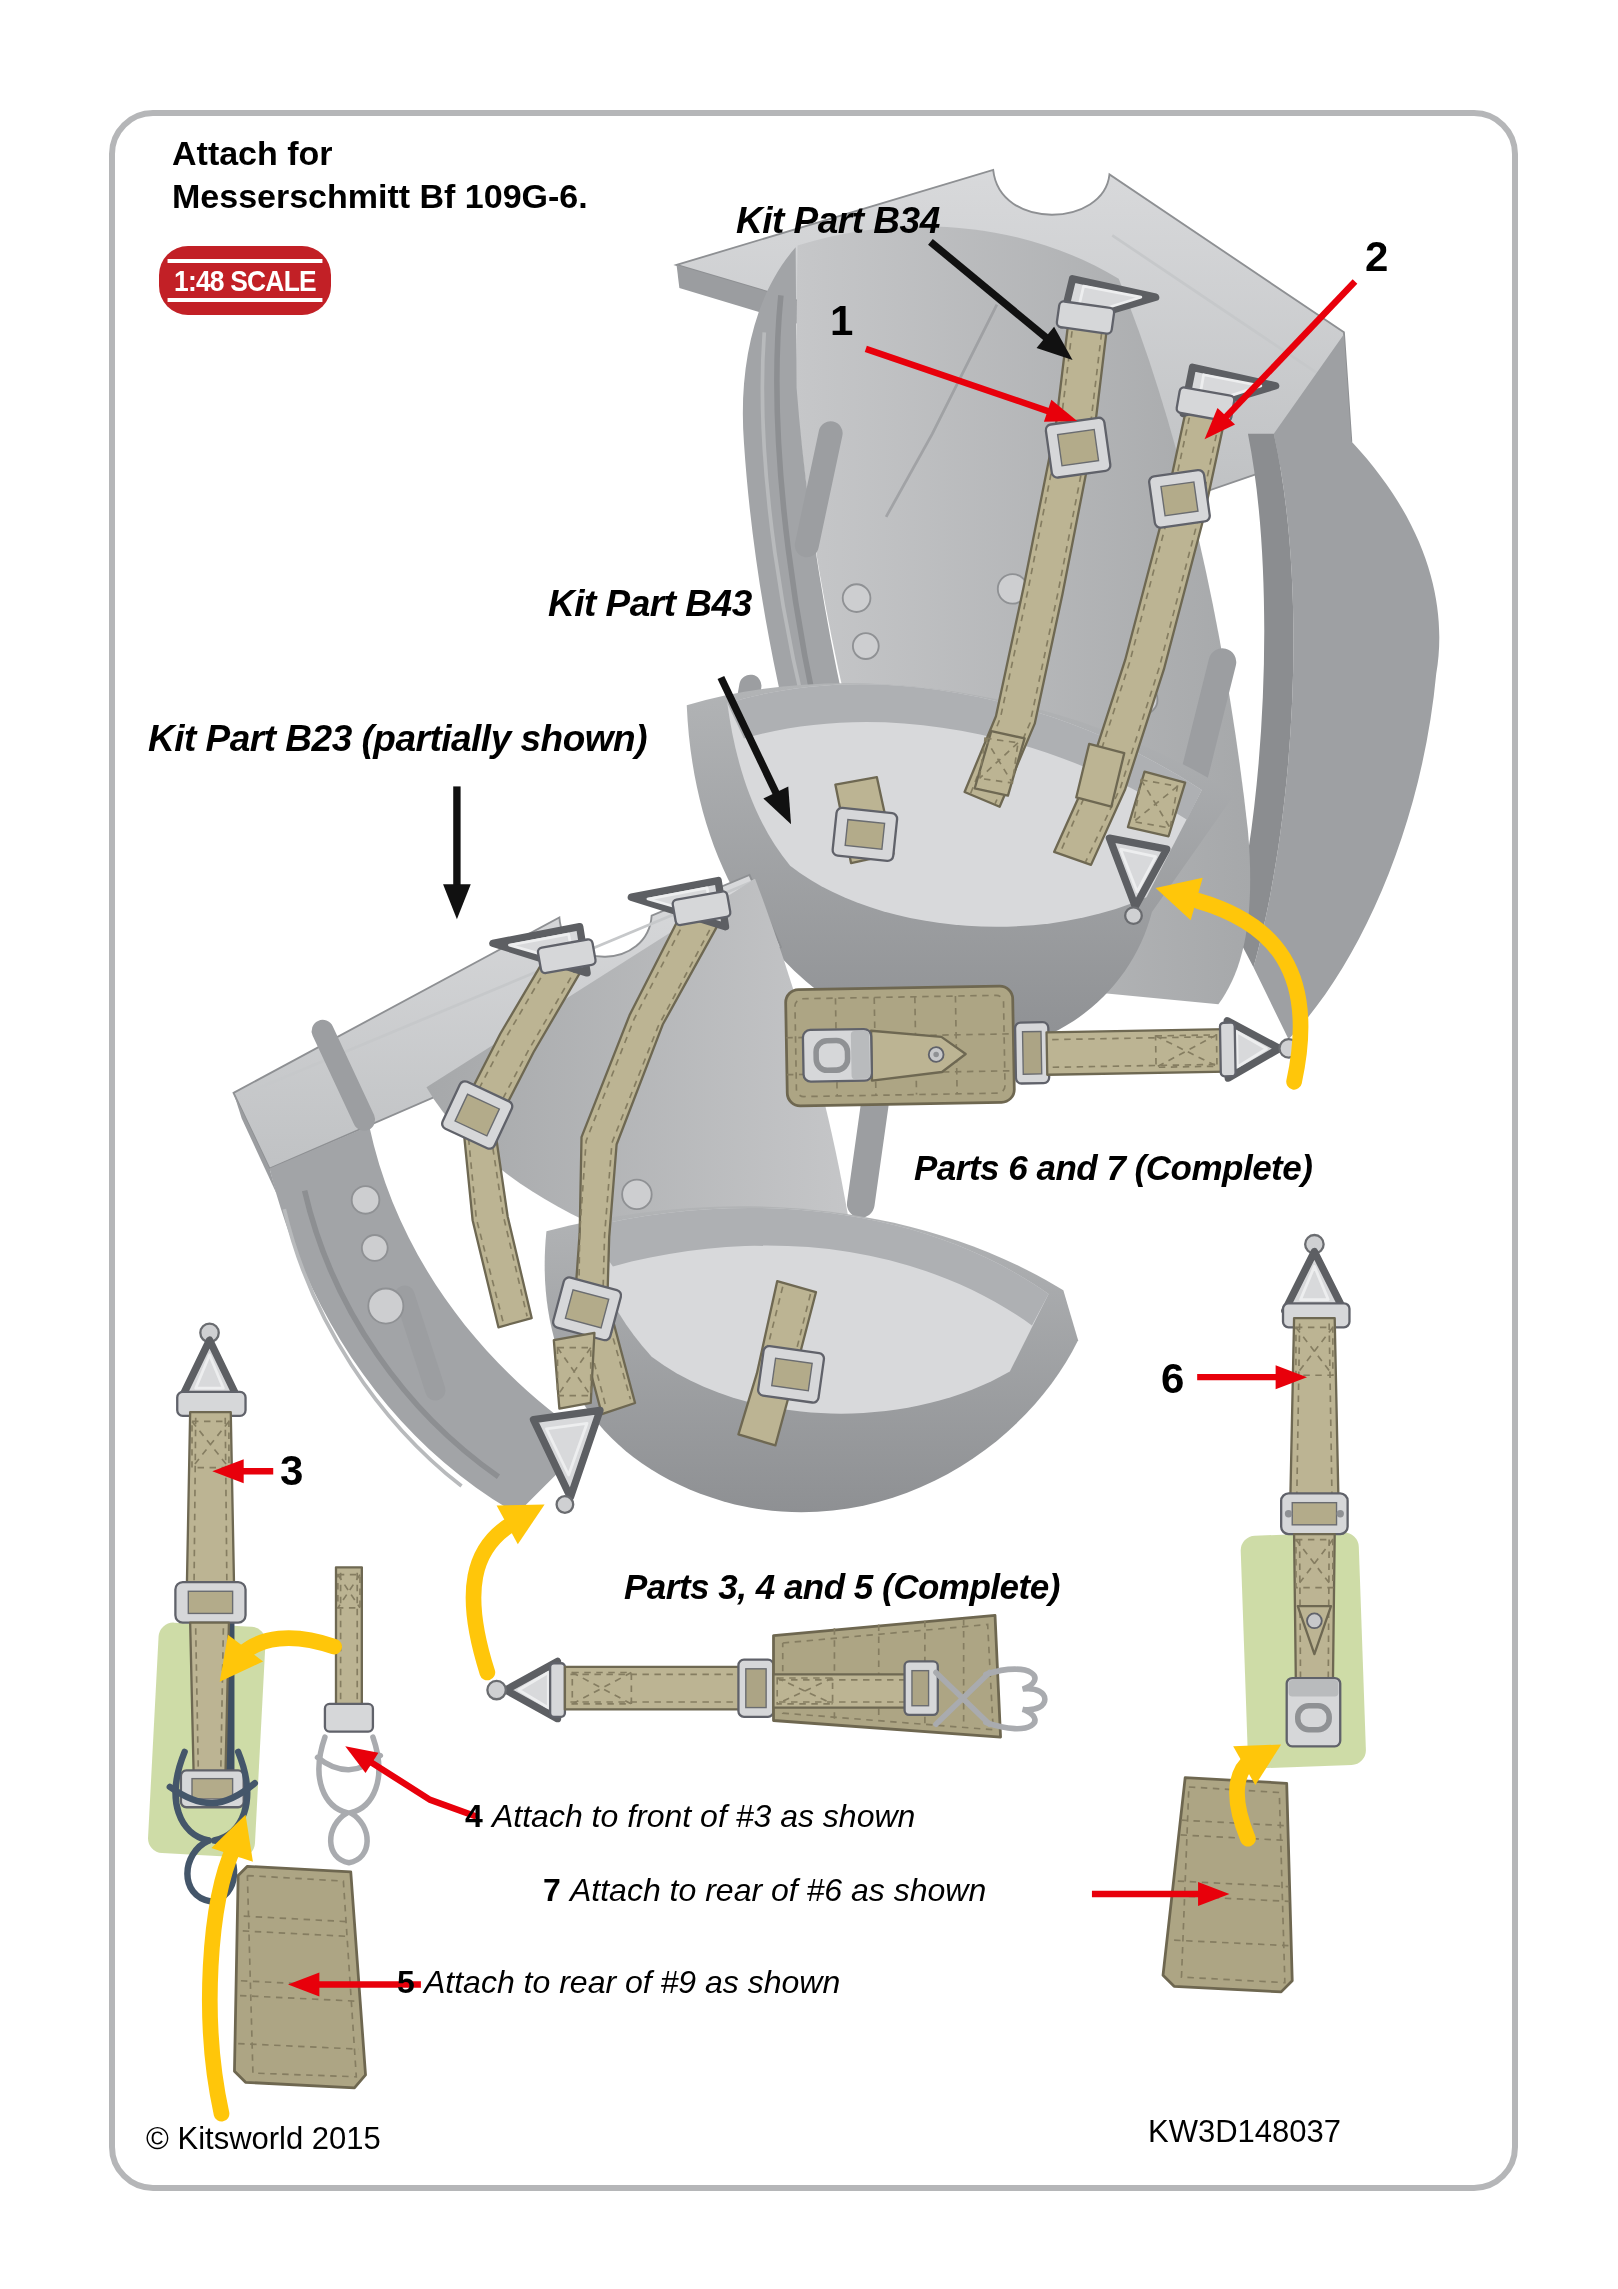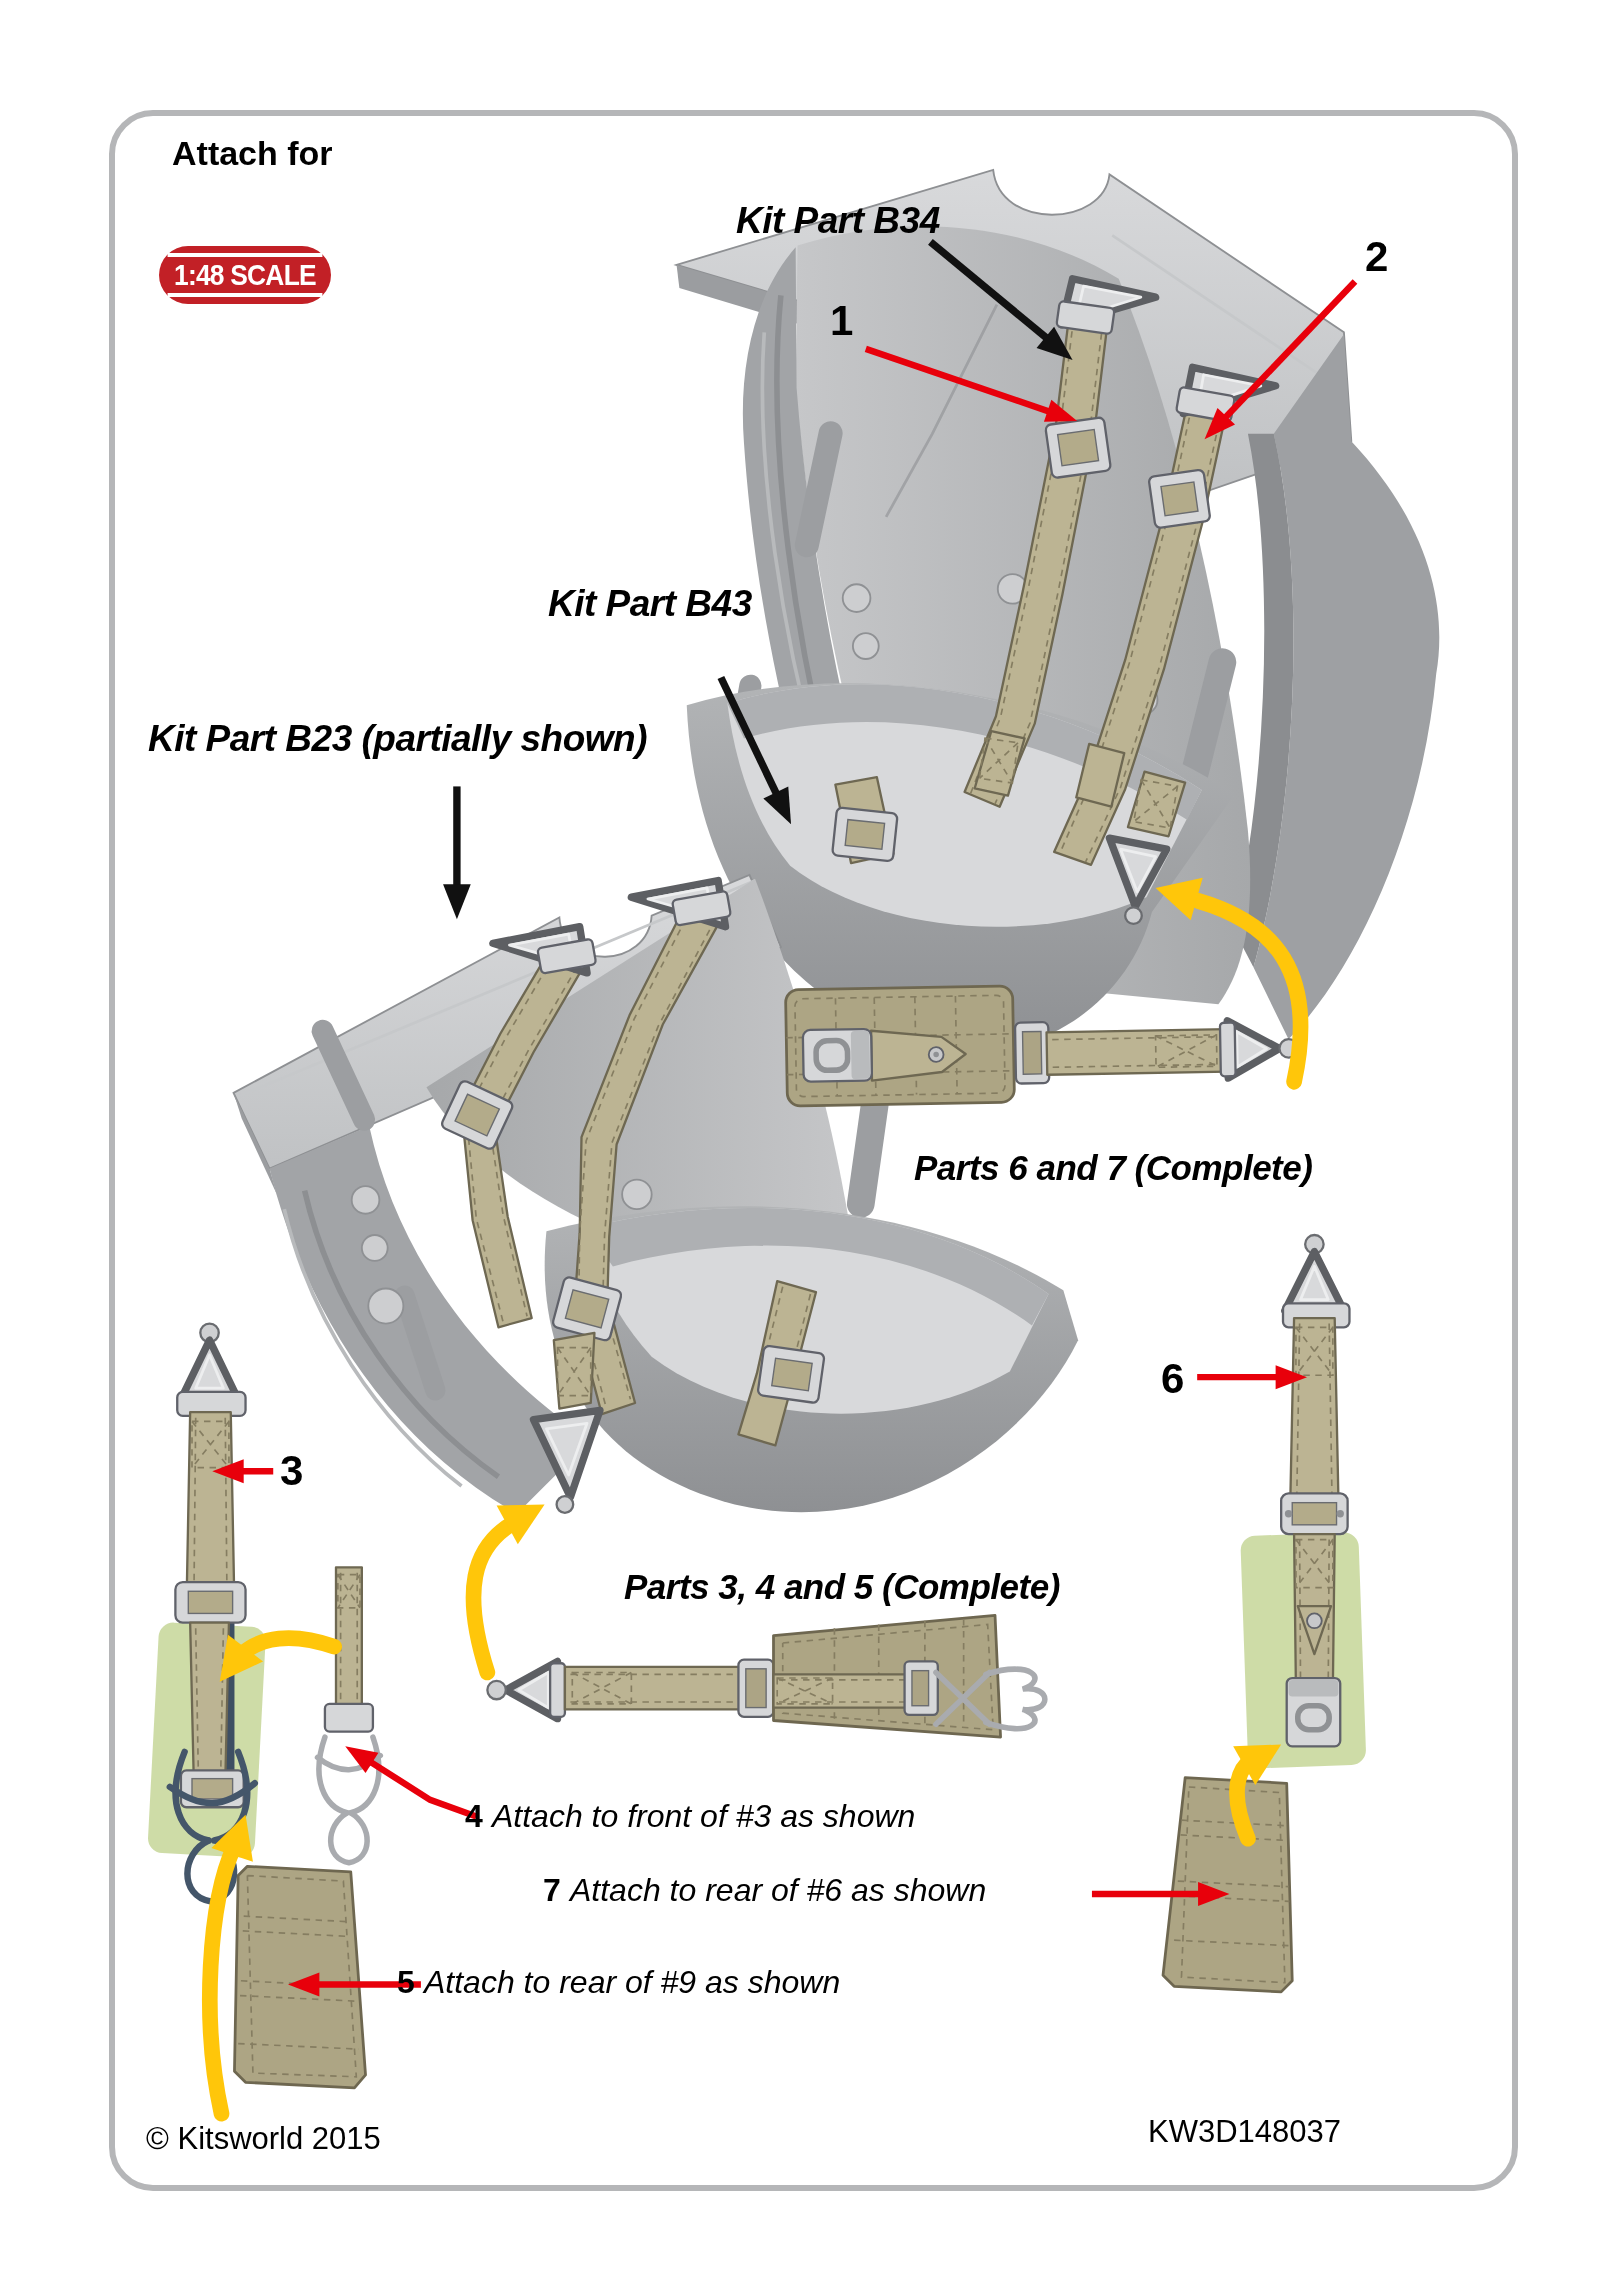--- a/index.html
+++ b/index.html
@@ -10,21 +10,21 @@
   svg.diagram{position:absolute;left:0;top:0;}
   .abs{position:absolute;white-space:nowrap;color:#000;}
   .title{font-weight:700;font-size:34px;line-height:43px;}
   .kit-label{font-style:italic;font-weight:700;font-size:37px;letter-spacing:-0.5px;}
   .parts-label{font-style:italic;font-weight:700;font-size:35px;letter-spacing:-0.5px;}
   .num{font-weight:700;font-size:42px;}
   .step{font-size:32px;}
   .step .step-num{font-weight:700;font-style:normal;margin-right:9.2px;}
   .step .step-text{font-style:italic;font-weight:400;}
   .footer{font-size:31px;}
-  .badge{background:var(--c_badge_red,#c22026);border-radius:29px;width:172px;height:58px;
+  .badge{background:var(--c_badge_red,#c22026);border-radius:29px;width:172px;height:69px;
        display:flex;align-items:center;justify-content:center;}
   .badge-inner{border-top:4.6px solid #fff;border-bottom:4.6px solid #fff;padding:0.9px 7.4px;
        color:#fff;font-weight:700;font-size:30px;letter-spacing:-0.9px;transform:scaleX(.88);}
   
   .strap{fill:var(--c_strap_khaki,#bcb493);stroke:#6e6852;stroke-width:2.5;stroke-linejoin:round;}
   .pad{fill:var(--c_pad_khaki,#ada584);stroke:#6e6750;stroke-width:3;stroke-linejoin:round;}
   .dash{stroke:var(--c_stitch_brown,#857d61);stroke-width:1.8;stroke-dasharray:7 6;fill:none;}
   .mtl{fill:#d6d7d9;stroke:#60626a;stroke-width:2.5;}
   .mtl2{fill:#b9bbbd;stroke:none;}
   .mtl-hole{fill:#b3ab8a;stroke:#6a6c70;stroke-width:1.5;}
@@ -416,20 +416,21 @@
     <polygon class="redhead" points="312,2150 346,2137 346,2163"></polygon>
   </g>
   <g>
     <path class="redline" d="M 1183,2052 L 1301,2052"></path>
     <polygon class="redhead" points="1332,2052 1298,2039 1298,2065"></polygon>
   </g>
 </svg>
 
 <div class="abs title" style="left:172px;top:132px;">
   <div>Attach for</div>
+  <div>Messerschmitt Bf 109G-6.</div>
 </div>
 
 <div class="abs badge" style="left:159px;top:246px;">
   <span class="badge-inner">1:48 SCALE</span>
 </div>
 
 <div class="abs kit-label" style="left:736px;top:183px;margin-top:17px;">Kit Part B34</div>
 <div class="abs kit-label" style="left:548px;top:583px;">Kit Part B43</div>
 <div class="abs kit-label" style="left:148px;top:718px;">Kit Part B23 (partially shown)</div>
 

